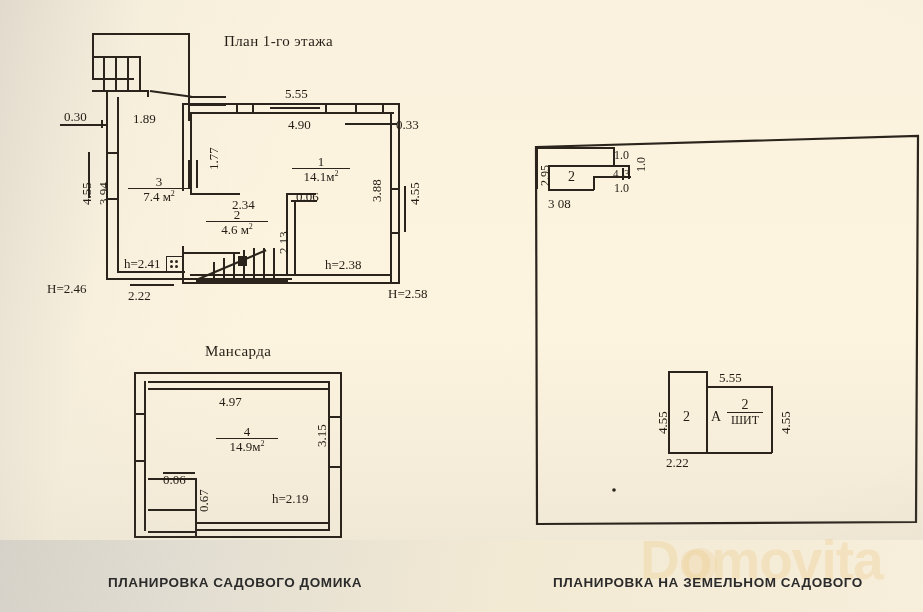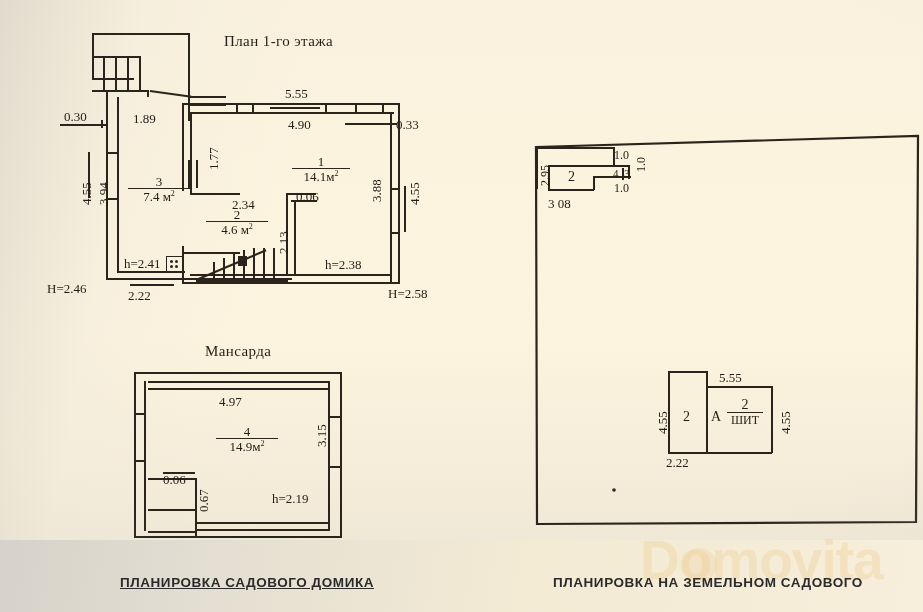--- a/index.html
+++ b/index.html
@@ -27,21 +27,21 @@
   #band{
     position:absolute;left:0;top:540px;width:923px;height:72px;
     background:linear-gradient(100deg,#d7d2c9 0%,#e3ded2 22%,#f3ead4 55%,#f7eedb 100%);
   }
   .cap{
     position:absolute;top:575px;
     font-family:"Liberation Sans", sans-serif;
     font-size:13.5px;font-weight:700;letter-spacing:.55px;color:#2b2b2b;
     white-space:nowrap;
   }
-  #cap1{left:120px;text-decoration:underline;}
+  #cap1{left:108px;}
   #cap2{left:553px;}
   
   #wm{
     position:absolute;left:640px;top:528px;
     font-family:"Liberation Sans", sans-serif;
     font-size:55px;font-weight:700;letter-spacing:-1px;
     color:rgba(236,198,130,.30);
     white-space:nowrap;pointer-events:none;
   }
   #wmdot{

